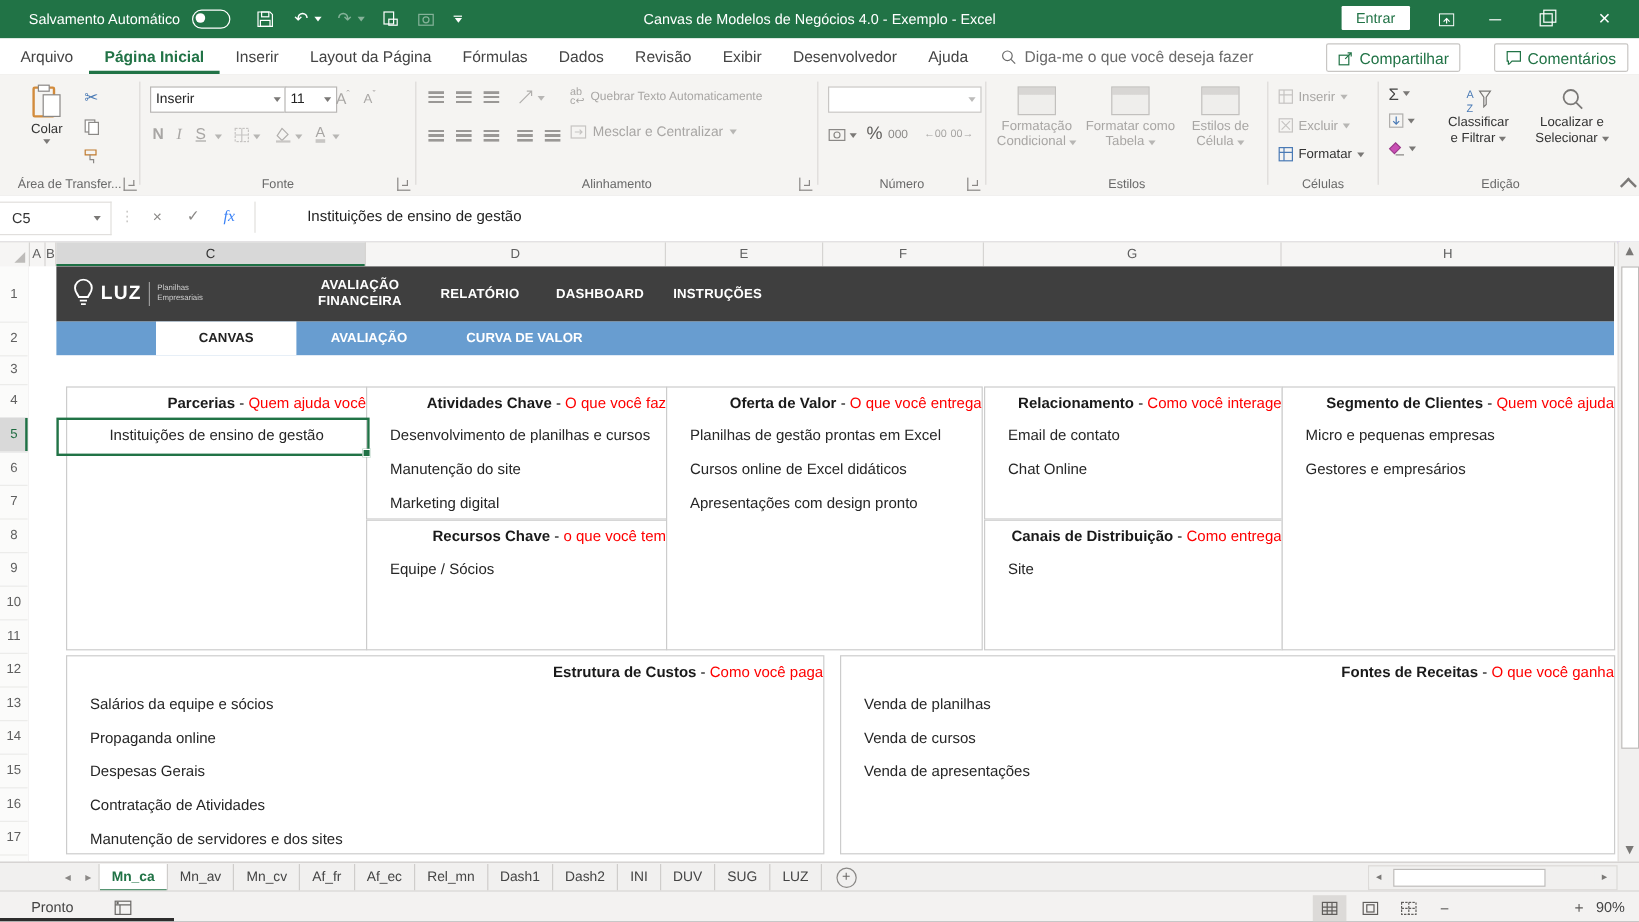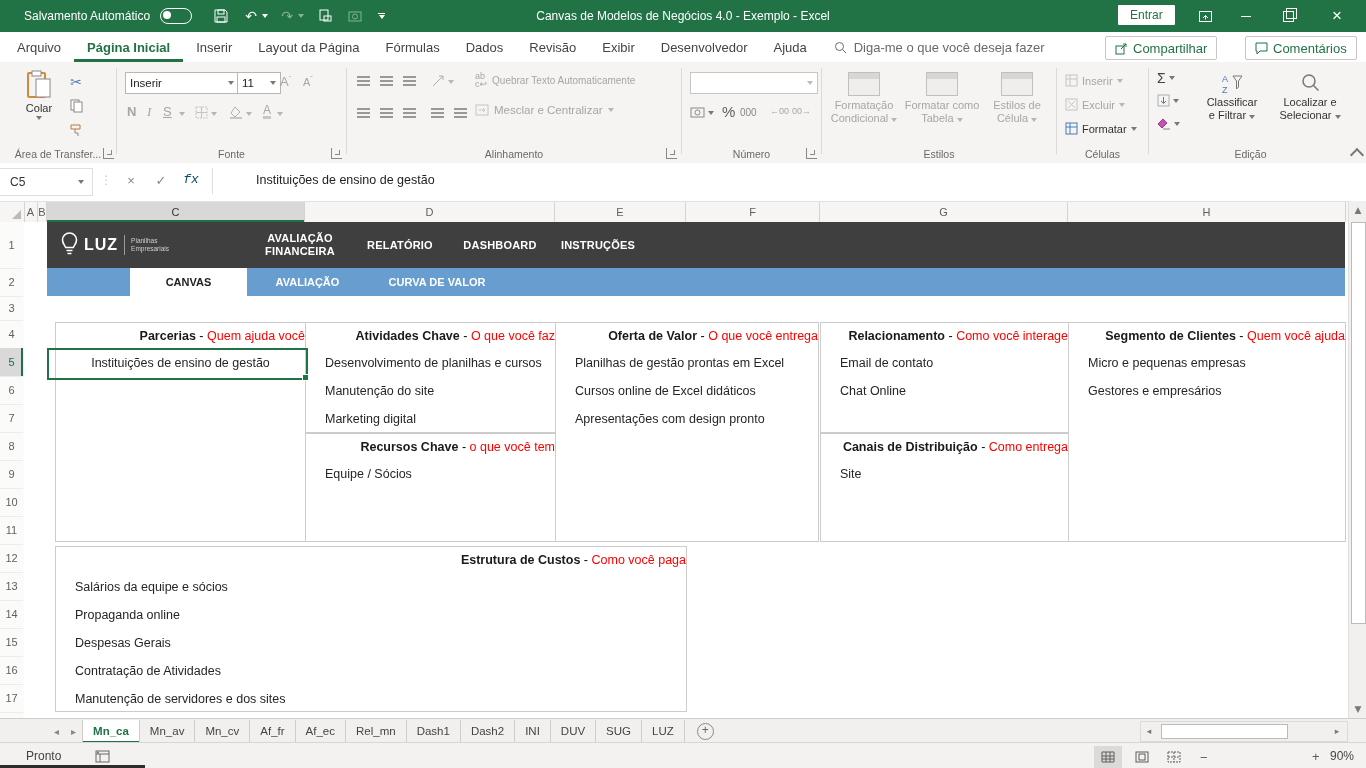--- a/index.html
+++ b/index.html
@@ -395,21 +395,21 @@
   </div>
 
   <div class="abs" id="fbar">
     <div class="abs" id="namebox">
       <span style="margin-left:10px;font-size:12px;color:#333">C5</span>
       <span class="tri-d" style="position:absolute;right:8px"></span>
     </div>
     <span class="abs" style="left:100px;top:10px;color:#c8c6c4;font-size:12px">⋮</span>
     <span class="abs fb-ico" style="left:118px;top:10px">×</span>
     <span class="abs fb-ico" style="left:148px;top:10px;font-family:'DejaVu Sans',sans-serif">✓</span>
-    <span class="abs fb-ico" style="left:178px;top:9px;font-family:Liberation Mono, monospace;font-style:italic;color:#0c4a6e">fx</span>
+    <span class="abs fb-ico" style="left:178px;top:9px;font-family:Liberation Serif, serif;font-style:italic;color:#3b82f6">fx</span>
     <span class="abs" style="left:212px;top:5px;width:1px;height:26px;background:#e1dfdd"></span>
     <span class="abs" style="left:256px;top:10px;font-size:12.5px;color:#222">Instituições de ensino de gestão</span>
   </div>
 
   <div class="abs" id="colhead">
     <span id="corner"></span>
     <span class="ch" style="left:24px;width:13px">A</span>
     <span class="ch" style="left:38px;width:8px">B</span>
     <span class="ch sel" style="left:47px;width:257px">C</span>
     <span class="ch" style="left:305px;width:249px">D</span>
@@ -506,20 +506,26 @@
       <div class="citem">Micro e pequenas empresas</div>
       <div class="citem">Gestores e empresários</div>
     </div>
     <div class="cbox" style="left:31px;top:324px;width:630px;height:164px">
       <div class="cbox-h"><span class="t">Estrutura de Custos</span> <span>-</span> <span class="r">Como você paga</span></div>
       <div class="citem">Salários da equipe e sócios</div>
       <div class="citem">Propaganda online</div>
       <div class="citem">Despesas Gerais</div>
       <div class="citem">Contratação de Atividades</div>
       <div class="citem">Manutenção de servidores e dos sites</div>
+    </div>
+    <div class="cbox" style="left:676px;top:324px;width:644px;height:164px">
+      <div class="cbox-h"><span class="t">Fontes de Receitas</span> <span>-</span> <span class="r">O que você ganha</span></div>
+      <div class="citem">Venda de planilhas</div>
+      <div class="citem">Venda de cursos</div>
+      <div class="citem">Venda de apresentações</div>
     </div>
 
     <div class="abs" id="selcell">
         <span class="hdl"></span>
       </div>
   </div>
 
   <div class="abs" id="vscroll">
     <span class="sbtn" style="top:0;height:18px;font-family:'DejaVu Sans',sans-serif">▲</span>
     <span class="vthumb" style="top:21px;height:400px"></span>

